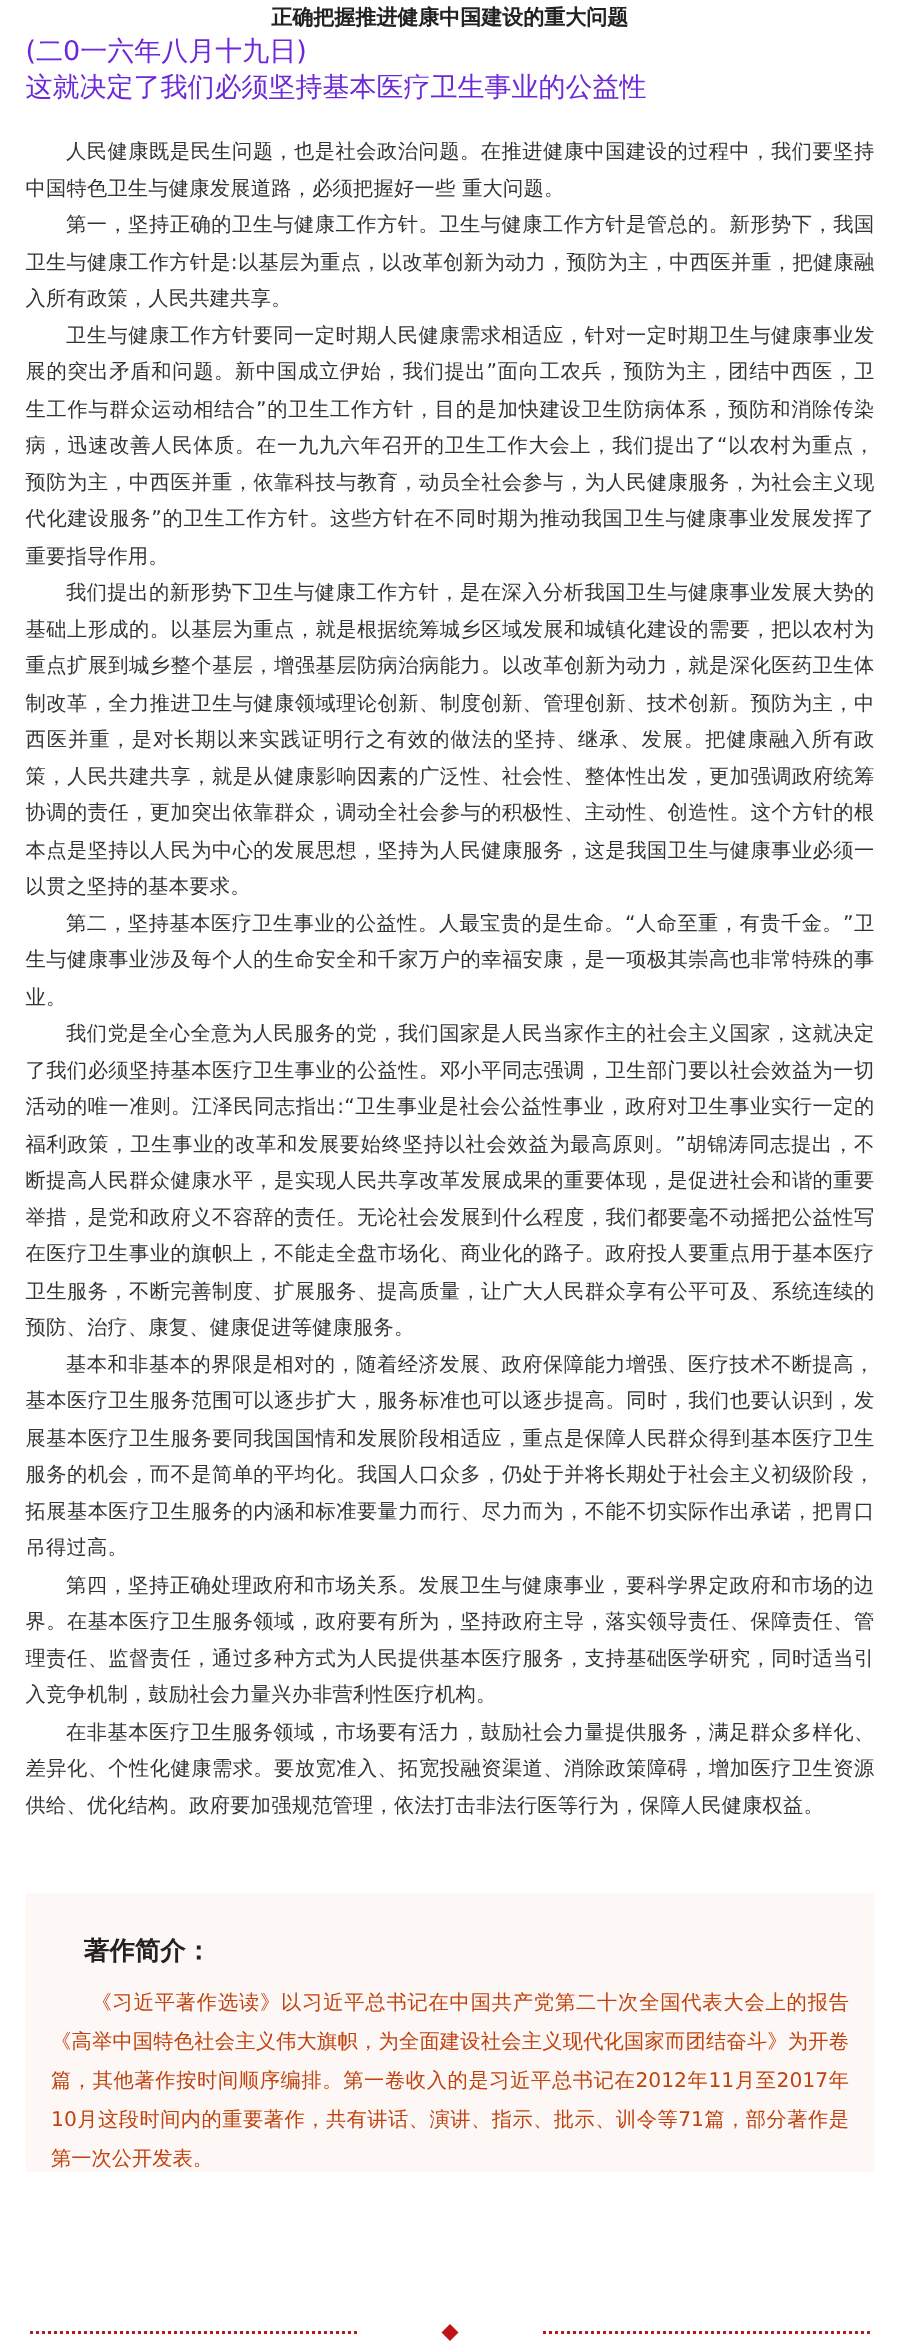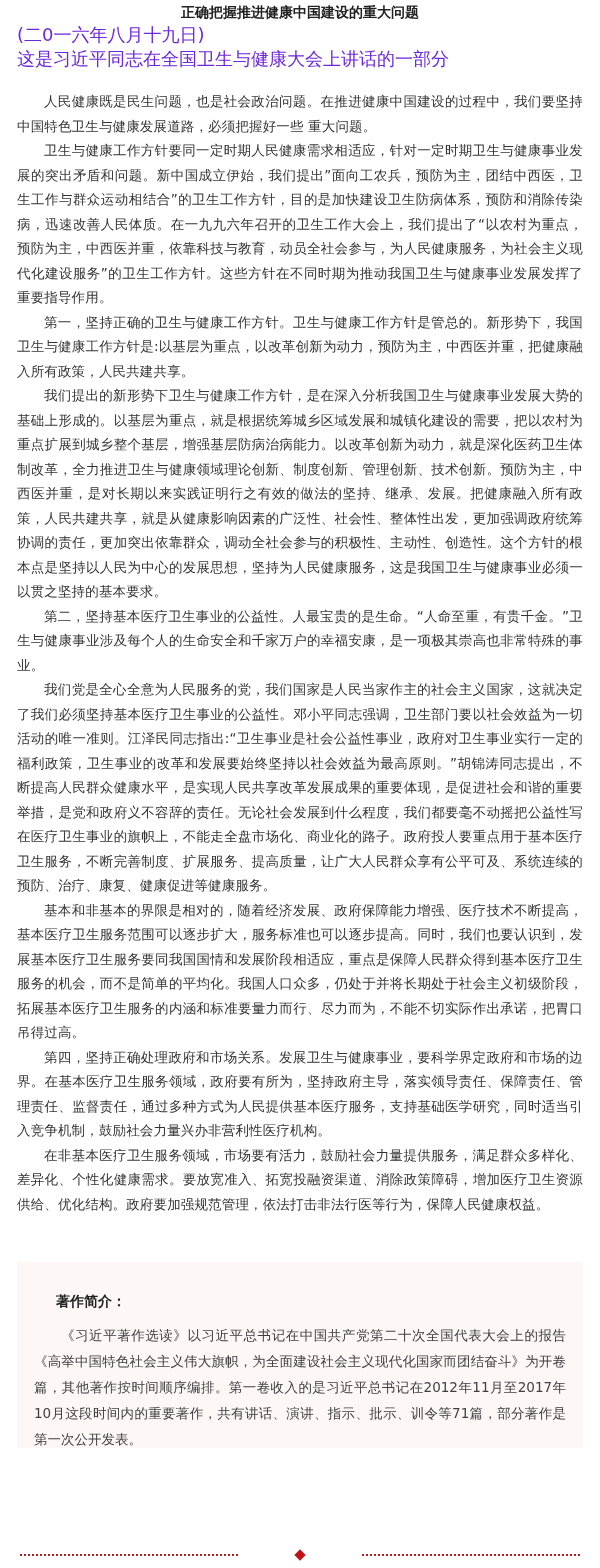--- a/index.html
+++ b/index.html
@@ -40,33 +40,33 @@
       color: #333;
       letter-spacing: 0.15px;
     }
     .intro-box {
       margin: 46px 17px 0 17px;
       background: #fdf8f6;
       padding: 28px 17px 26px 17px;
       height: 186px;
     }
     .intro-heading {
-      font-size: 14px;
+      font-size: 17px;
       font-weight: bold;
       color: #222;
       padding-left: 22px;
       line-height: 22px;
     }
     .intro-text {
       margin-top: 10px;
       font-size: 13.5px;
       line-height: 26px;
       text-indent: 2em;
       text-align: justify;
-      color: #404040;
+      color: #c2410c;
     }
     .divider {
       position: absolute;
       left: 20px;
       right: 20px;
       top: 1550px;
       height: 10px;
       display: flex;
       align-items: center;
       justify-content: space-between;
@@ -84,26 +84,26 @@
       transform: rotate(45deg);
       margin: 0 auto;
     }
   </style>
 </head>
 <body>
 
 <div class="article">
   <h1 class="title">正确把握推进健康中国建设的重大问题</h1>
   <div class="subtitle">(二0一六年八月十九日)</div>
-  <div class="subtitle">这是习近平同志在全国卫生与健康大会上讲话的一部分</div>
+  <div class="subtitle">这就决定了我们必须坚持基本医疗卫生事业的公益性</div>
 
   <div class="body-text">
     <p class="para">人民健康既是民生问题，也是社会政治问题。在推进健康中国建设的过程中，我们要坚持中国特色卫生与健康发展道路，必须把握好一些 重大问题。</p>
+    <p class="para">第一，坚持正确的卫生与健康工作方针。卫生与健康工作方针是管总的。新形势下，我国卫生与健康工作方针是:以基层为重点，以改革创新为动力，预防为主，中西医并重，把健康融入所有政策，人民共建共享。</p>
     <p class="para">卫生与健康工作方针要同一定时期人民健康需求相适应，针对一定时期卫生与健康事业发展的突出矛盾和问题。新中国成立伊始，我们提出”面向工农兵，预防为主，团结中西医，卫生工作与群众运动相结合”的卫生工作方针，目的是加快建设卫生防病体系，预防和消除传染病，迅速改善人民体质。在一九九六年召开的卫生工作大会上，我们提出了“以农村为重点，预防为主，中西医并重，依靠科技与教育，动员全社会参与，为人民健康服务，为社会主义现代化建设服务”的卫生工作方针。这些方针在不同时期为推动我国卫生与健康事业发展发挥了重要指导作用。</p>
-    <p class="para">第一，坚持正确的卫生与健康工作方针。卫生与健康工作方针是管总的。新形势下，我国卫生与健康工作方针是:以基层为重点，以改革创新为动力，预防为主，中西医并重，把健康融入所有政策，人民共建共享。</p>
     <p class="para">我们提出的新形势下卫生与健康工作方针，是在深入分析我国卫生与健康事业发展大势的基础上形成的。以基层为重点，就是根据统筹城乡区域发展和城镇化建设的需要，把以农村为重点扩展到城乡整个基层，增强基层防病治病能力。以改革创新为动力，就是深化医药卫生体制改革，全力推进卫生与健康领域理论创新、制度创新、管理创新、技术创新。预防为主，中西医并重，是对长期以来实践证明行之有效的做法的坚持、继承、发展。把健康融入所有政策，人民共建共享，就是从健康影响因素的广泛性、社会性、整体性出发，更加强调政府统筹协调的责任，更加突出依靠群众，调动全社会参与的积极性、主动性、创造性。这个方针的根本点是坚持以人民为中心的发展思想，坚持为人民健康服务，这是我国卫生与健康事业必须一以贯之坚持的基本要求。</p>
     <p class="para">第二，坚持基本医疗卫生事业的公益性。人最宝贵的是生命。“人命至重，有贵千金。”卫生与健康事业涉及每个人的生命安全和千家万户的幸福安康，是一项极其崇高也非常特殊的事业。</p>
     <p class="para">我们党是全心全意为人民服务的党，我们国家是人民当家作主的社会主义国家，这就决定了我们必须坚持基本医疗卫生事业的公益性。邓小平同志强调，卫生部门要以社会效益为一切活动的唯一准则。江泽民同志指出:“卫生事业是社会公益性事业，政府对卫生事业实行一定的福利政策，卫生事业的改革和发展要始终坚持以社会效益为最高原则。”胡锦涛同志提出，不断提高人民群众健康水平，是实现人民共享改革发展成果的重要体现，是促进社会和谐的重要举措，是党和政府义不容辞的责任。无论社会发展到什么程度，我们都要毫不动摇把公益性写在医疗卫生事业的旗帜上，不能走全盘市场化、商业化的路子。政府投人要重点用于基本医疗卫生服务，不断完善制度、扩展服务、提高质量，让广大人民群众享有公平可及、系统连续的预防、治疗、康复、健康促进等健康服务。</p>
     <p class="para">基本和非基本的界限是相对的，随着经济发展、政府保障能力增强、医疗技术不断提高，基本医疗卫生服务范围可以逐步扩大，服务标准也可以逐步提高。同时，我们也要认识到，发展基本医疗卫生服务要同我国国情和发展阶段相适应，重点是保障人民群众得到基本医疗卫生服务的机会，而不是简单的平均化。我国人口众多，仍处于并将长期处于社会主义初级阶段，拓展基本医疗卫生服务的内涵和标准要量力而行、尽力而为，不能不切实际作出承诺，把胃口吊得过高。</p>
     <p class="para">第四，坚持正确处理政府和市场关系。发展卫生与健康事业，要科学界定政府和市场的边界。在基本医疗卫生服务领域，政府要有所为，坚持政府主导，落实领导责任、保障责任、管理责任、监督责任，通过多种方式为人民提供基本医疗服务，支持基础医学研究，同时适当引入竞争机制，鼓励社会力量兴办非营利性医疗机构。</p>
     <p class="para">在非基本医疗卫生服务领域，市场要有活力，鼓励社会力量提供服务，满足群众多样化、差异化、个性化健康需求。要放宽准入、拓宽投融资渠道、消除政策障碍，增加医疗卫生资源供给、优化结构。政府要加强规范管理，依法打击非法行医等行为，保障人民健康权益。</p>
   </div>
 </div>
 
 <div class="intro-box">

